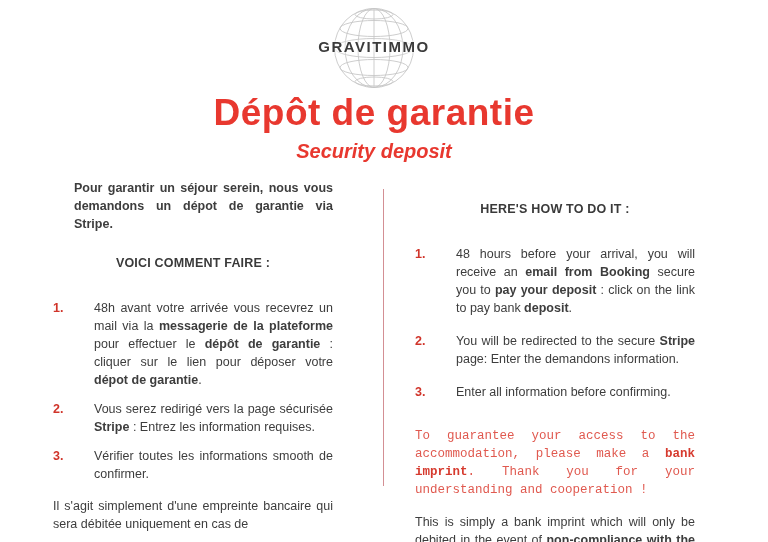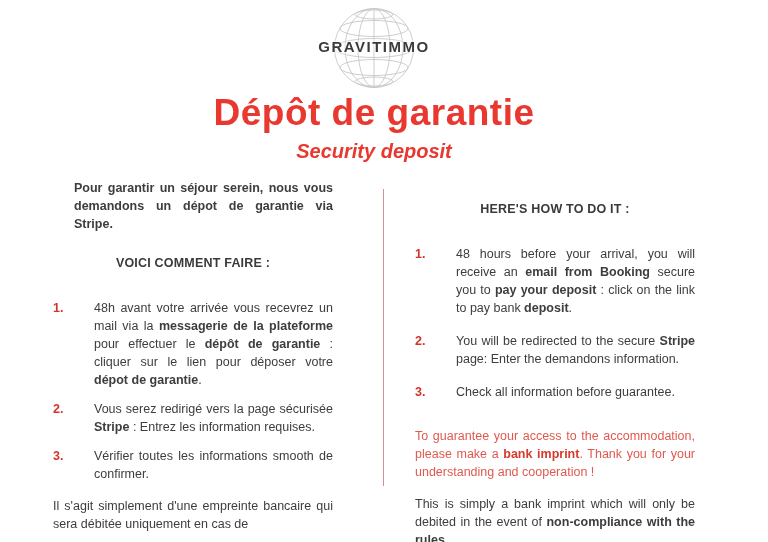--- a/index.html
+++ b/index.html
@@ -71,20 +71,21 @@
     color:var(--number-red);font-weight:bold;
     width:16px;flex-shrink:0;
   }
   .step .step-text{flex:1;text-align:justify;margin-left:25px;}
   .col-en .step{margin-bottom:15px;}
 
   .red-note{
     color:var(--soft-red);
     text-align:justify;
     margin-top:26px;
+    font-family:Liberation Mono, monospace;
   }
   .red-note b{color:var(--strong-red);}
   .final-note{
     text-align:justify;
     margin-top:14px;
   }
   b{font-weight:bold;}
 </style>
 </head>
 <body>
@@ -141,21 +142,21 @@
       <div class="step">
         <span class="num">1.</span>
         <span class="step-text"><span>48 hours before your arrival, you will receive an </span><b>email from Booking</b><span> secure you to </span><b>pay your deposit</b><span> : click on the link to pay bank </span><b>deposit</b><span>.</span></span>
       </div>
       <div class="step">
         <span class="num">2.</span>
         <span class="step-text"><span>You will be redirected to the secure </span><b>Stripe</b><span> page: Enter the demandons information.</span></span>
       </div>
       <div class="step">
         <span class="num">3.</span>
-        <span class="step-text"><span>Check all information before guarantee.</span></span>
+        <span class="step-text"><span>Enter all information before confirming.</span></span>
       </div>
 
       <p class="red-note"><span>To guarantee your access to the accommodation, please make a </span><b>bank imprint</b><span>. Thank you for your understanding and cooperation !</span></p>
       <p class="final-note"><span>This is simply a bank imprint which will only be debited in the event of </span><b>non-compliance with the rules</b></p>
     </div>
 
   </div>
 </div>
 
 </body></html>

